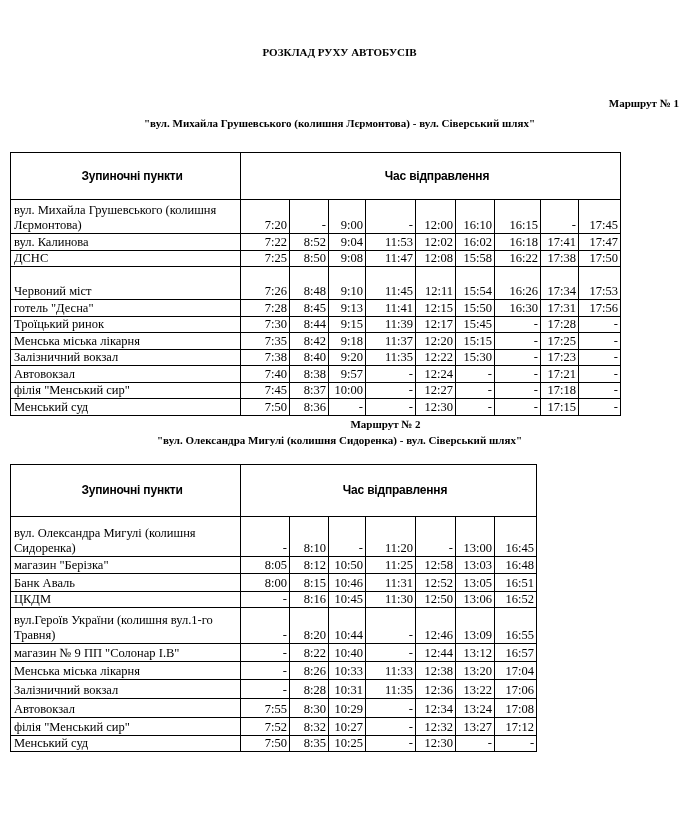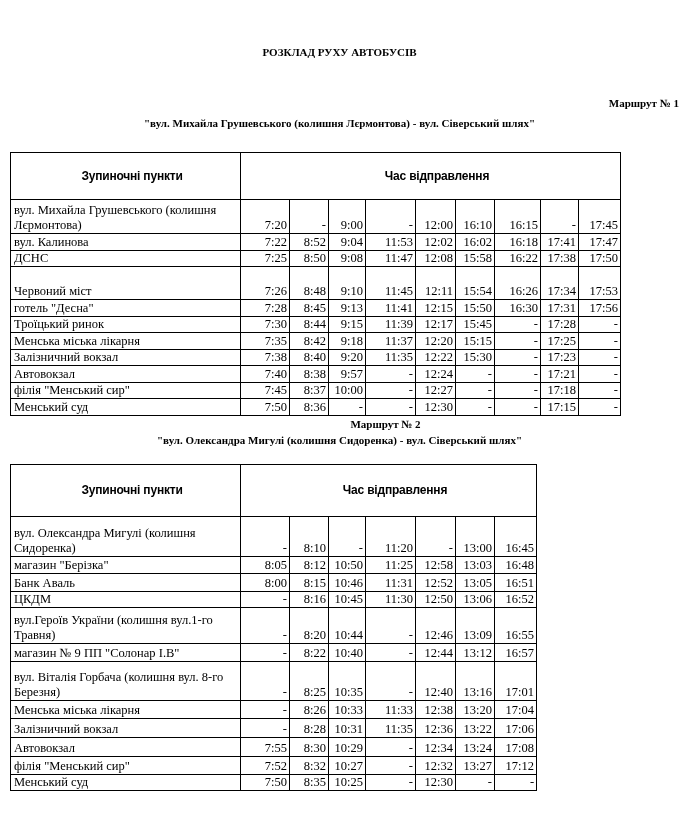--- a/index.html
+++ b/index.html
@@ -257,30 +257,20 @@
       <tr style="height: 18px;">
         <td class="name">магазин № 9 ПП "Солонар І.В"</td>
         <td class="val">-</td>
         <td class="val">8:22</td>
         <td class="val">10:40</td>
         <td class="val">-</td>
         <td class="val">12:44</td>
         <td class="val">13:12</td>
         <td class="val">16:57</td>
       </tr>
-      <tr style="height: 39px;">
-        <td class="name">вул. Віталія Горбача (колишня вул. 8-го Березня)</td>
-        <td class="val">-</td>
-        <td class="val">8:25</td>
-        <td class="val">10:35</td>
-        <td class="val">-</td>
-        <td class="val">12:40</td>
-        <td class="val">13:16</td>
-        <td class="val">17:01</td>
-      </tr>
       <tr style="height: 18px;">
         <td class="name">Менська міська лікарня</td>
         <td class="val">-</td>
         <td class="val">8:26</td>
         <td class="val">10:33</td>
         <td class="val">11:33</td>
         <td class="val">12:38</td>
         <td class="val">13:20</td>
         <td class="val">17:04</td>
       </tr>

